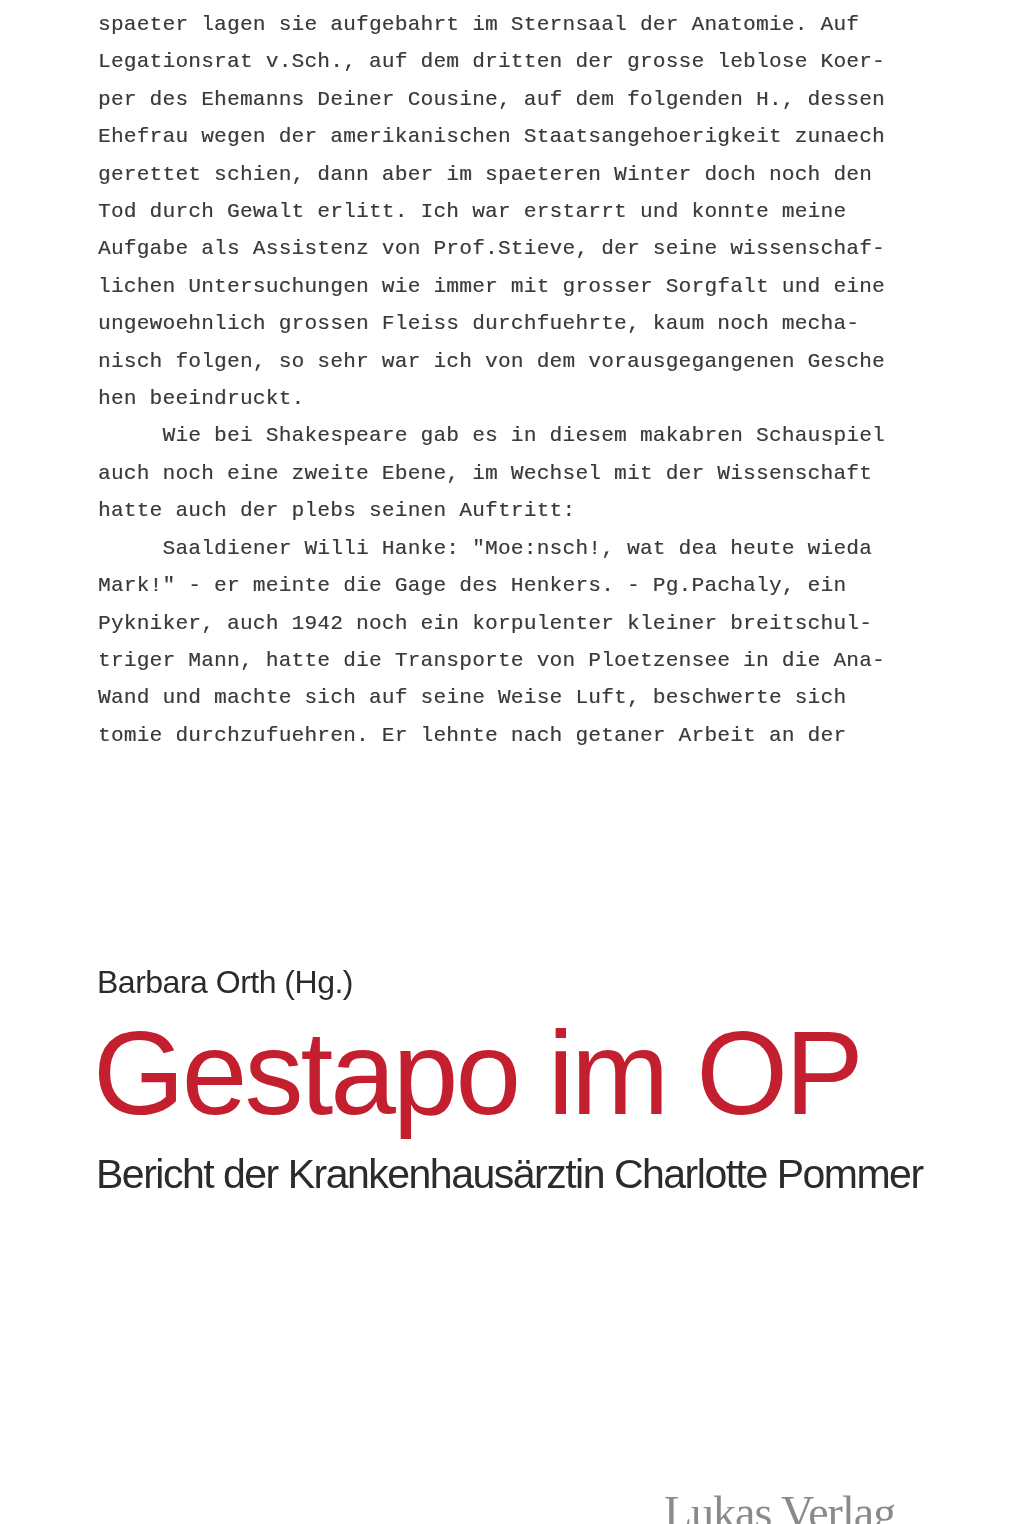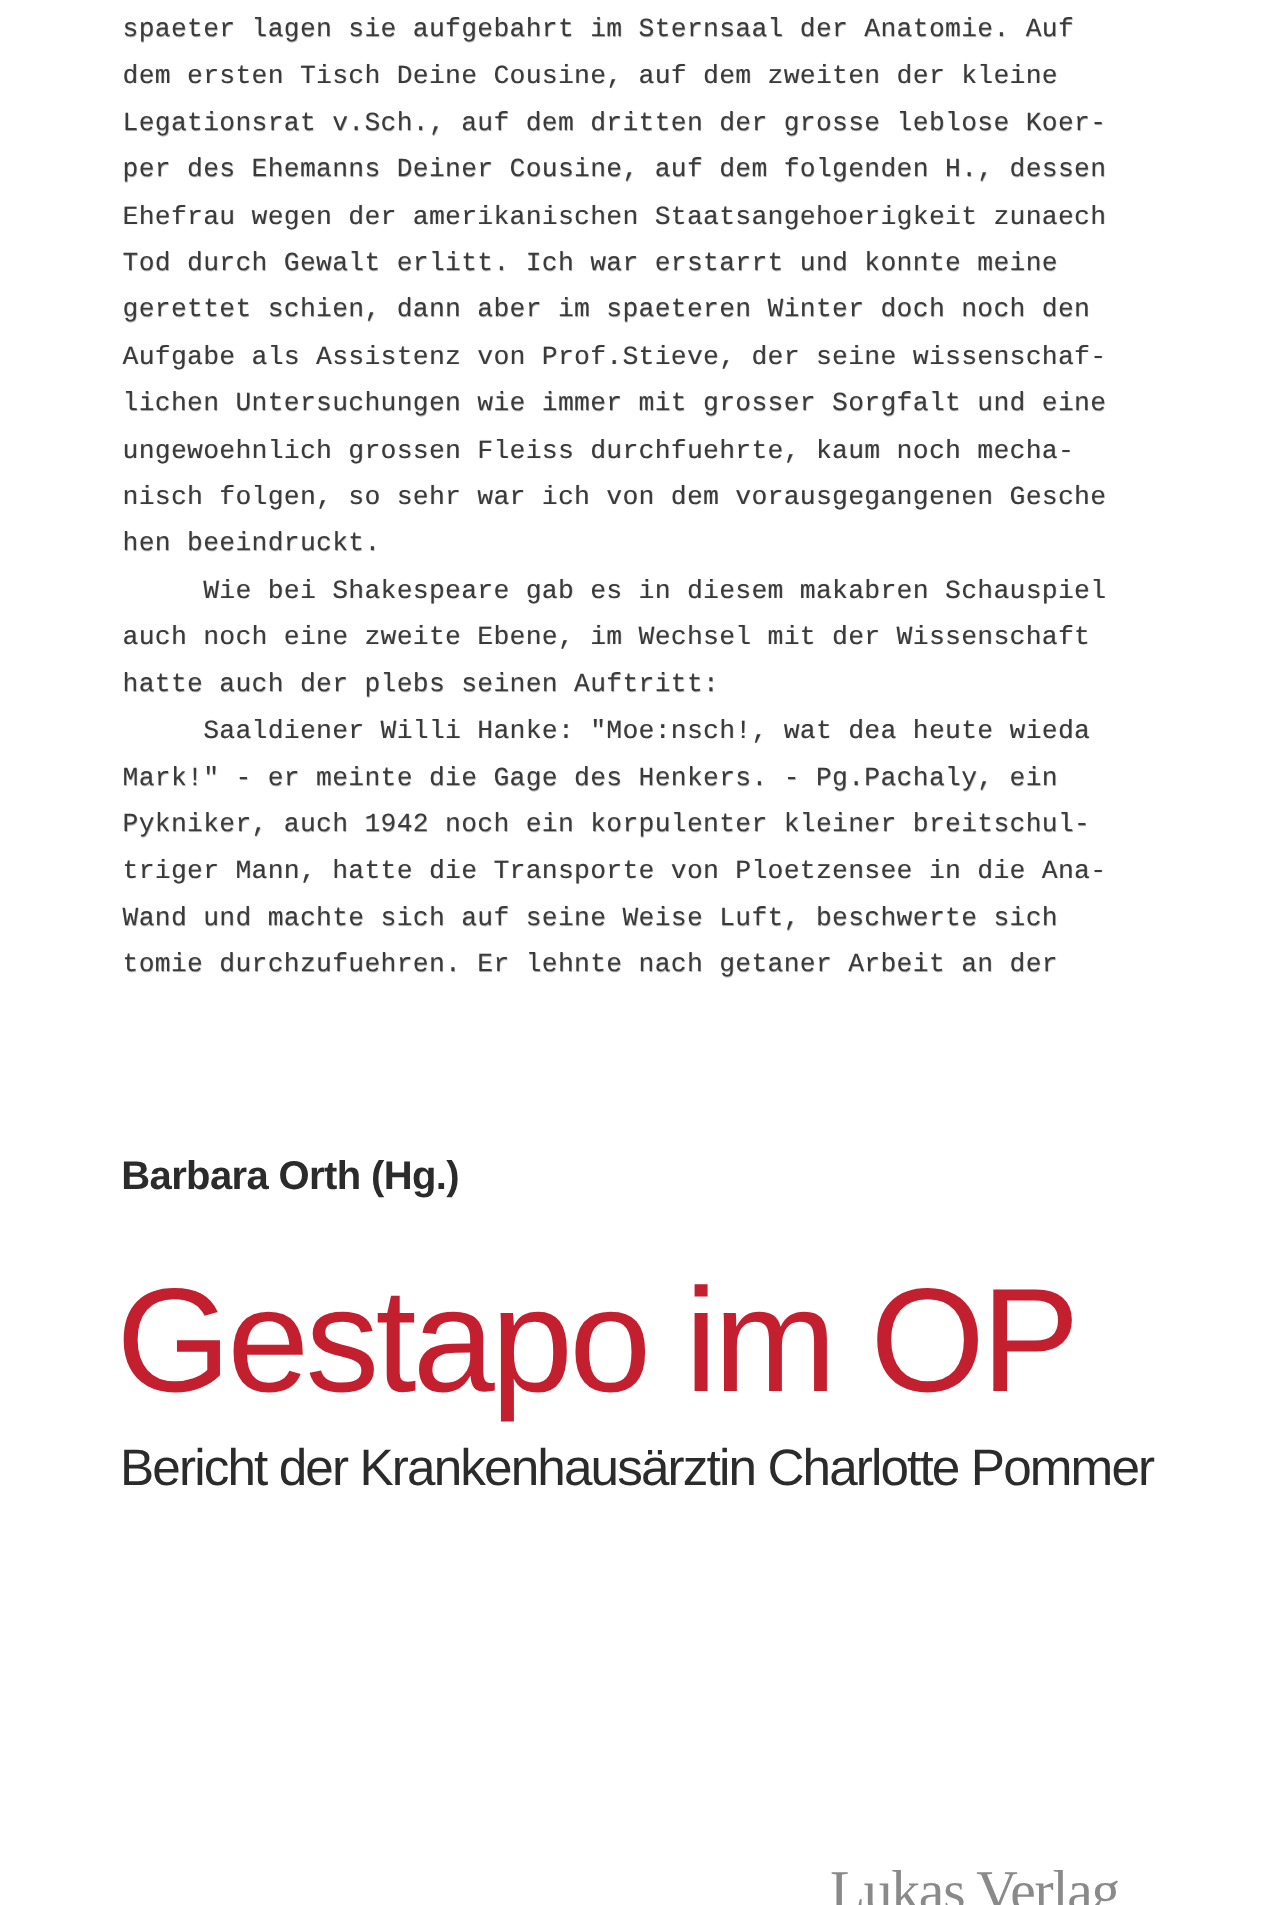--- a/index.html
+++ b/index.html
@@ -26,23 +26,23 @@
     letter-spacing: 0.3px;
     color: var(--typewriter-ink, #3a3a3a);
     text-shadow: 0.4px 0.4px 0.6px rgba(50,50,50,0.45);
   }
   .tw-line {
     white-space: pre;
   }
   .author {
     position: absolute;
     left: 97px;
-    top: 924px;
+    top: 966px;
     font-size: 32px;
-    font-weight: bold;
+    font-weight: normal;
     letter-spacing: -0.5px;
     line-height: 1;
     color: var(--text-dark, #2b2b2b);
   }
   .title {
     position: absolute;
     left: 93px;
     top: 1014px;
     font-size: 118px;
     font-weight: normal;
@@ -75,26 +75,25 @@
     white-space: nowrap;
   }
 </style>
 </head>
 <body>
 
 <div class="cover">
 
   <div class="typewriter">
       <div class="tw-line">spaeter lagen sie aufgebahrt im Sternsaal der Anatomie. Auf</div>
-      <div class="tw-line">dem ersten Tisch Deine Cousine, auf dem zweiten der kleine</div>
       <div class="tw-line">Legationsrat v.Sch., auf dem dritten der grosse leblose Koer-</div>
       <div class="tw-line">per des Ehemanns Deiner Cousine, auf dem folgenden H., dessen</div>
       <div class="tw-line">Ehefrau wegen der amerikanischen Staatsangehoerigkeit zunaech</div>
+      <div class="tw-line">gerettet schien, dann aber im spaeteren Winter doch noch den</div>
       <div class="tw-line">Tod durch Gewalt erlitt. Ich war erstarrt und konnte meine</div>
-      <div class="tw-line">gerettet schien, dann aber im spaeteren Winter doch noch den</div>
       <div class="tw-line">Aufgabe als Assistenz von Prof.Stieve, der seine wissenschaf-</div>
       <div class="tw-line">lichen Untersuchungen wie immer mit grosser Sorgfalt und eine</div>
       <div class="tw-line">ungewoehnlich grossen Fleiss durchfuehrte, kaum noch mecha-</div>
       <div class="tw-line">nisch folgen, so sehr war ich von dem vorausgegangenen Gesche</div>
       <div class="tw-line">hen beeindruckt.</div>
       <div class="tw-line">     Wie bei Shakespeare gab es in diesem makabren Schauspiel</div>
       <div class="tw-line">auch noch eine zweite Ebene, im Wechsel mit der Wissenschaft</div>
       <div class="tw-line">hatte auch der plebs seinen Auftritt:</div>
       <div class="tw-line">     Saaldiener Willi Hanke: "Moe:nsch!, wat dea heute wieda</div>
       <div class="tw-line">Mark!" - er meinte die Gage des Henkers. - Pg.Pachaly, ein</div>

